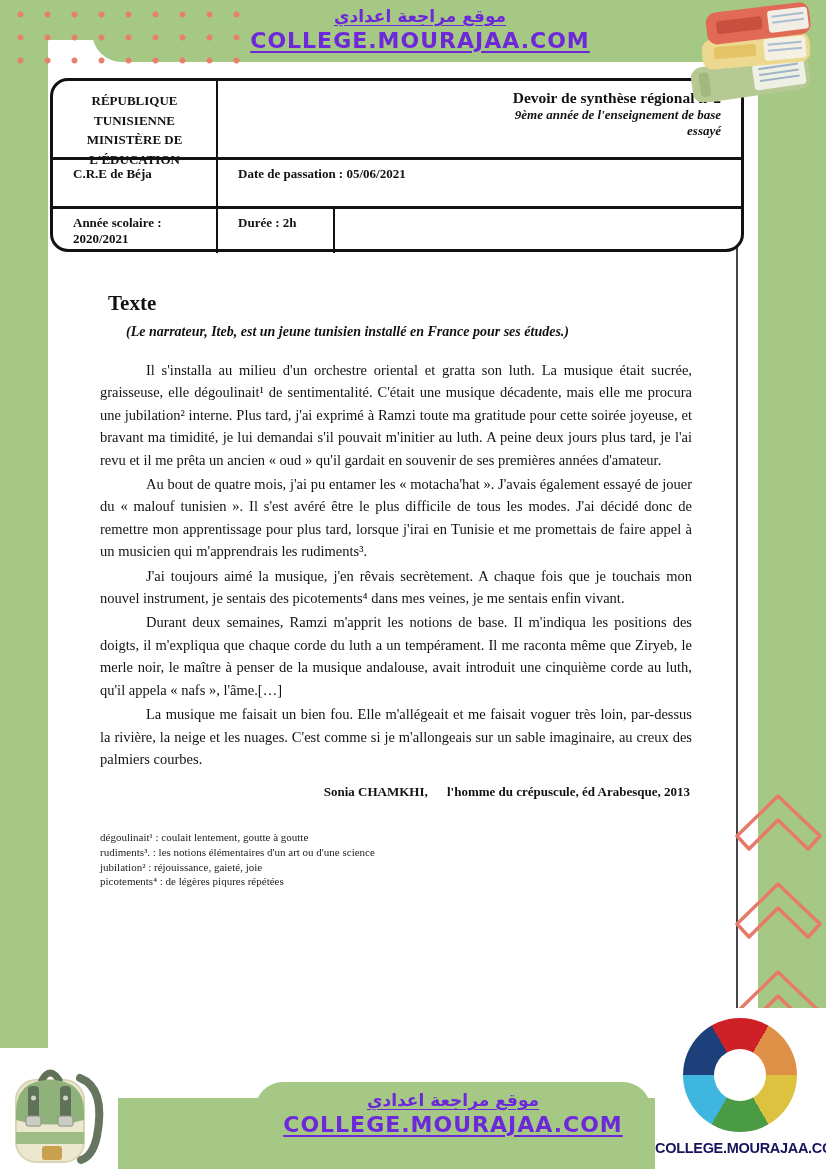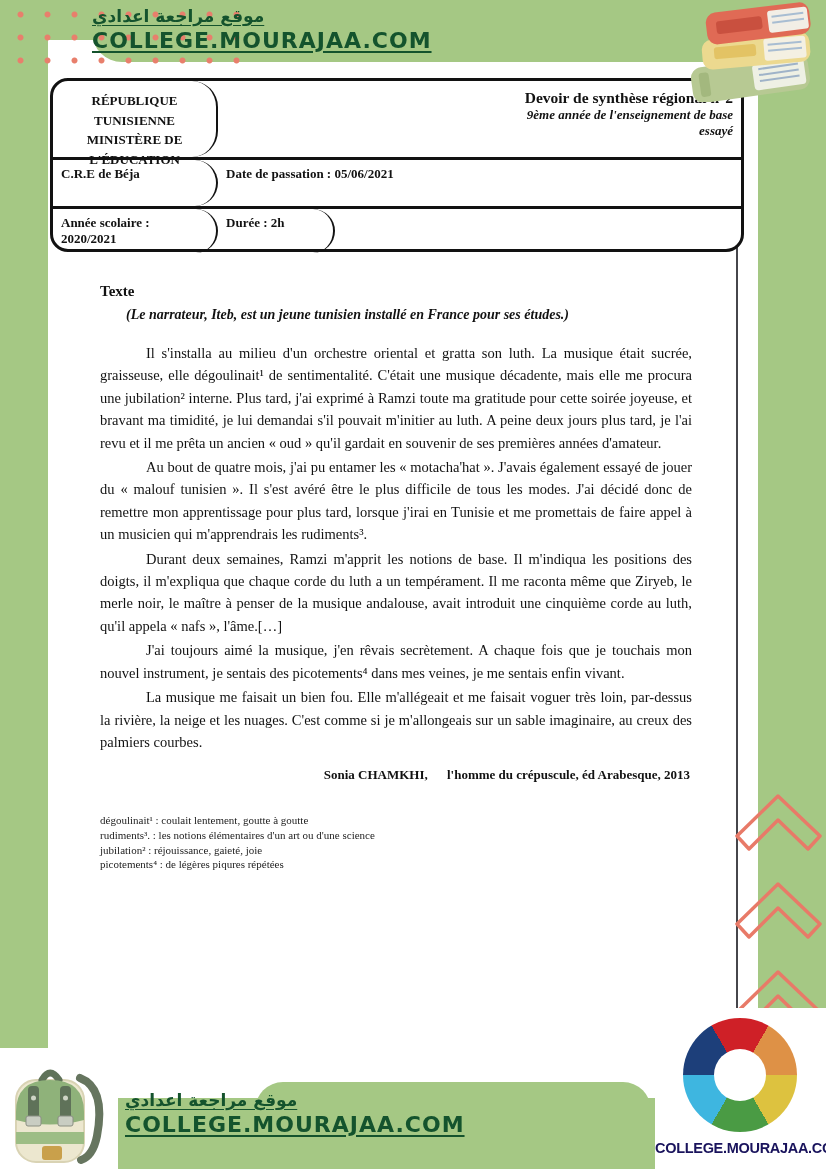--- a/index.html
+++ b/index.html
@@ -21,21 +21,21 @@
   .top-bump{
     position:absolute; left:92px; top:0; width:656px; height:62px; background:#a5c884;
     border-bottom-left-radius:30px; border-bottom-right-radius:30px; z-index:3;
   }
   .dots{
     position:absolute; left:0; top:0; width:258px; height:64px; z-index:4;
     background-image:radial-gradient(circle,#e87f6c 2.6px, rgba(0,0,0,0) 3.4px);
     background-size:27px 23px; background-position:7px 3px;
   }
   .brand{
-    position:absolute; width:656px; color:#14532d;
+    position:absolute; width:656px; text-align:center; color:#6d28d9;
     font-family:"DejaVu Sans",sans-serif; font-weight:bold; z-index:6;
   }
   .brand.top{left:92px; top:6px;}
   .brand .arabic{font-size:17px; text-decoration:underline; text-underline-offset:3px; display:block;}
   .brand .site{font-size:22px; letter-spacing:1px; text-decoration:underline; text-underline-offset:3px; display:block; margin-top:2px;}
   .footer-bar{position:absolute; left:0; top:1104px; width:826px; height:65px; background:#a5c884; z-index:3;}
   .footer-bump{
     position:absolute; left:255px; top:1082px; width:396px; height:87px; background:#a5c884;
     border-top-left-radius:28px; border-top-right-radius:28px; z-index:3;
   }
@@ -43,33 +43,33 @@
   
   .htable{
     position:absolute; left:50px; top:78px; width:688px; height:168px;
     border:3px solid #121212; border-radius:18px; z-index:2; background:#fff;
     display:flex; flex-direction:column; color:#121212;
   }
   .hrow{display:flex; flex:0 0 auto;}
   .hrow.r1{height:76px;}
   .hrow.r2{height:46px; border-top:3px solid #121212;}
   .hrow.r3{flex:1 1 auto; border-top:3px solid #121212;}
-  .hcell{box-sizing:border-box; padding:6px 8px; font-weight:bold;border-radius:26px;}
+  .hcell{box-sizing:border-box; padding:6px 20px; font-weight:bold;}
   .c-inst{flex:0 0 24%; border-right:2px solid #121212; text-align:center; font-size:13px; line-height:1.5; padding-top:10px;}
   .c-title{flex:1 1 auto; text-align:right; padding-top:8px;}
   .c-title .t1{font-size:15.5px; font-weight:bold;}
   .c-title .t2,.c-title .t3{font-size:13px; font-weight:bold; font-style:italic;}
   .c1{flex:0 0 24%; border-right:2px solid #121212; font-size:13px;}
   .c2{flex:0 0 17%; border-right:2px solid #121212; font-size:13px;}
   .c3{flex:1 1 auto; font-size:13px;}
   
   .text-block{
     position:absolute; left:100px; top:283px; width:592px; z-index:2; color:#121212;
   }
-  .section-label{font-size:15px; font-weight:bold; margin:0;}
+  .section-label{font-size:21px; font-weight:bold; margin:8px;}
   .intro{font-size:14px; font-weight:bold; font-style:italic; margin:7px 0 0 26px;}
   .paras{margin-top:19px;}
   .para{
     margin:2px 0; font-size:14.5px; line-height:22.4px; text-align:justify; text-indent:46px;
   }
   .attribution{margin-top:14px; text-align:right; font-size:13px; font-weight:bold; padding-right:2px;}
   .attribution .work{margin-left:16px;}
   .footnotes{margin-top:30px;}
   .footnote{font-size:11px; line-height:14.6px; color:#1c1c1c;}
   
@@ -160,22 +160,22 @@
       <div class="hcell c2">Durée : 2h</div>
     </div>
   </div>
 
   <div class="text-block">
     <p class="section-label">Texte</p>
     <p class="intro">(Le narrateur, Iteb, est un jeune tunisien installé en France pour ses études.)</p>
     <div class="paras">
         <p class="para">Il s'installa au milieu d'un orchestre oriental et gratta son luth. La musique était sucrée, graisseuse, elle dégoulinait¹ de sentimentalité. C'était une musique décadente, mais elle me procura une jubilation² interne. Plus tard, j'ai exprimé à Ramzi toute ma gratitude pour cette soirée joyeuse, et bravant ma timidité, je lui demandai s'il pouvait m'initier au luth. A peine deux jours plus tard, je l'ai revu et il me prêta un ancien « oud » qu'il gardait en souvenir de ses premières années d'amateur.</p>
         <p class="para">Au bout de quatre mois, j'ai pu entamer les « motacha'hat ». J'avais également essayé de jouer du « malouf tunisien ». Il s'est avéré être le plus difficile de tous les modes. J'ai décidé donc de remettre mon apprentissage pour plus tard, lorsque j'irai en Tunisie et me promettais de faire appel à un musicien qui m'apprendrais les rudiments³.</p>
+        <p class="para">J'ai toujours aimé la musique, j'en rêvais secrètement. A chaque fois que je touchais mon nouvel instrument, je sentais des picotements⁴ dans mes veines, je me sentais enfin vivant.</p>
         <p class="para">Durant deux semaines, Ramzi m'apprit les notions de base. Il m'indiqua les positions des doigts, il m'expliqua que chaque corde du luth a un tempérament. Il me raconta même que Ziryeb, le merle noir, le maître à penser de la musique andalouse, avait introduit une cinquième corde au luth, qu'il appela « nafs », l'âme.[…]</p>
-        <p class="para">J'ai toujours aimé la musique, j'en rêvais secrètement. A chaque fois que je touchais mon nouvel instrument, je sentais des picotements⁴ dans mes veines, je me sentais enfin vivant.</p>
         <p class="para">La musique me faisait un bien fou. Elle m'allégeait et me faisait voguer très loin, par-dessus la rivière, la neige et les nuages. C'est comme si je m'allongeais sur un sable imaginaire, au creux des palmiers courbes.</p>
       </div>
     <p class="attribution">
       <span class="author">Sonia CHAMKHI, </span><span class="work">l'homme du crépuscule, éd Arabesque, 2013</span>
     </p>
     <div class="footnotes">
         <div class="footnote">dégoulinait¹ : coulait lentement, goutte à goutte</div>
         <div class="footnote">rudiments³. : les notions élémentaires d'un art ou d'une science</div>
         <div class="footnote">jubilation² : réjouissance, gaieté, joie</div>
         <div class="footnote">picotements⁴ : de légères piqures répétées</div>

